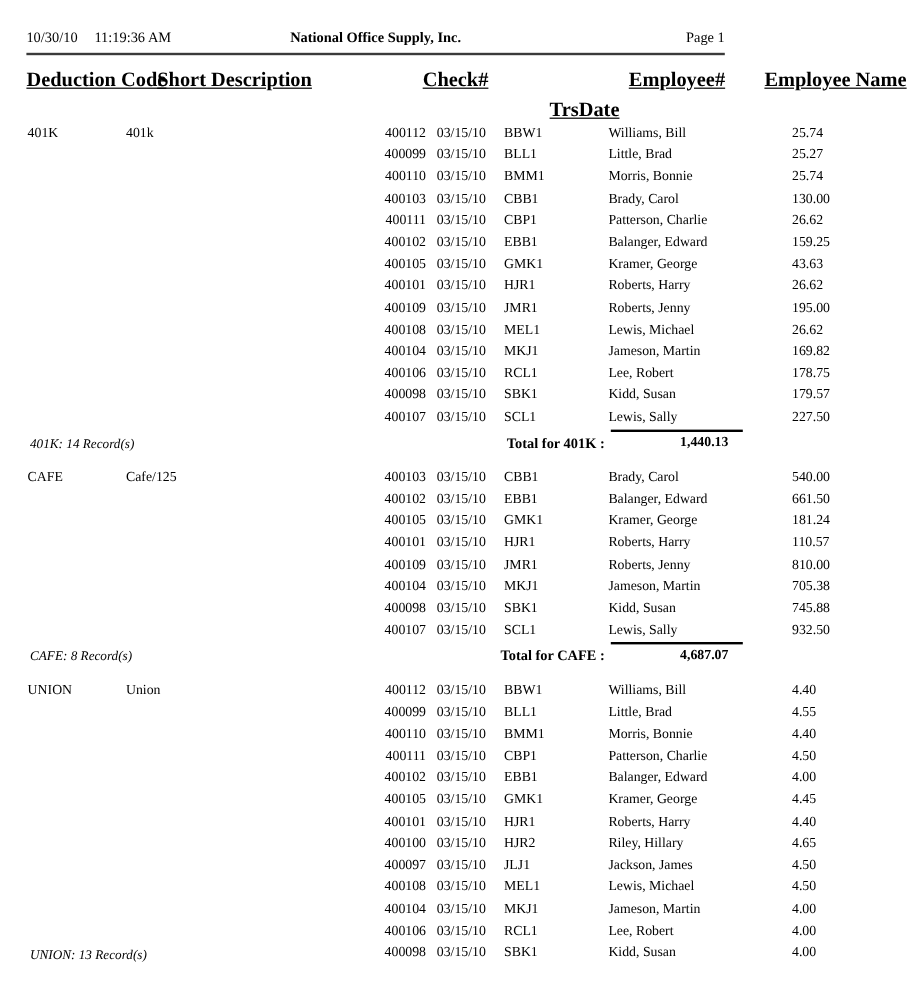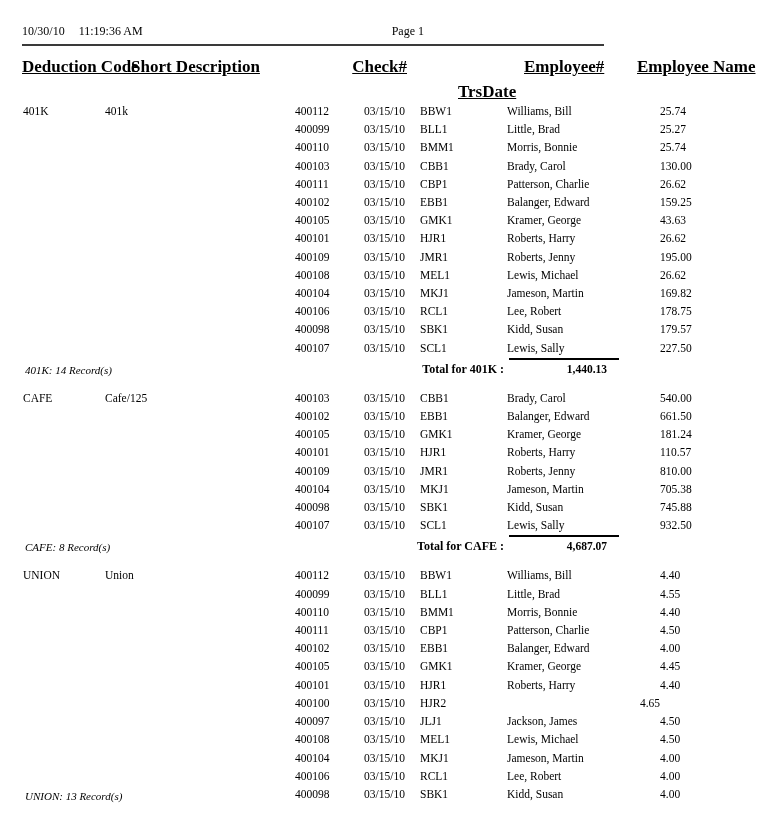--- a/index.html
+++ b/index.html
@@ -34,21 +34,21 @@
   .ch-amount { text-align:right; }
 
   
   .group { position:relative; margin-bottom:3px; }
   .group-code { position:absolute; left:1px; top:0; font-size:11.5px; line-height:18.2px; }
   .group-desc { position:absolute; left:83px; top:0; font-size:11.5px; line-height:18.2px; }
   .t-row {
     display:grid; grid-template-columns:60px 58px 87px 160px 1fr;
     padding-left:273px; font-size:11.5px; line-height:18.2px;
   }
-  .c-check { }
+  .c-check { text-align:right; }
   .c-date, .c-emp, .c-name { padding-left:7px; }
   .c-date { padding-left:9px; }
   .c-amount { text-align:right; }
 
   
   .total-row { display:flex; justify-content:flex-end; align-items:flex-end; margin-top:1px; }
   .total-label { font-weight:bold; font-size:12px; line-height:16px; padding-right:5px; padding-top:1px; white-space:nowrap; }
   .total-box {
     width:110px; margin-right:-15px; border-top:2px solid #000000;
     font-weight:bold; font-size:11.5px; line-height:15px;
@@ -59,20 +59,21 @@
 </head>
 <body>
 
 <div class="page">
 
   <header>
     <div class="hdr-row1">
       <div class="hdr-date-time">
         <span>10/30/10</span><span class="hdr-time">11:19:36 AM</span>
       </div>
+      <div class="hdr-company">National Office Supply, Inc.</div>
       <div class="hdr-page">Page 1</div>
     </div>
     <hr class="hdr-rule">
   </header>
 
   <div class="col-headers">
     <span>Deduction Code</span>
     <span>Short Description</span>
     <span class="ch-check">Check#</span>
     <span class="ch-date">TrsDate</span>
@@ -337,20 +338,21 @@
     <span class="c-date">03/15/10</span>
     <span class="c-emp">HJR1</span>
     <span class="c-name">Roberts, Harry</span>
     <span class="c-amount">4.40</span>
   </div>
 
   <div class="t-row">
     <span class="c-check">400100</span>
     <span class="c-date">03/15/10</span>
     <span class="c-emp">HJR2</span>
+    <span class="c-name">Riley, Hillary</span>
     <span class="c-amount">4.65</span>
   </div>
 
   <div class="t-row">
     <span class="c-check">400097</span>
     <span class="c-date">03/15/10</span>
     <span class="c-emp">JLJ1</span>
     <span class="c-name">Jackson, James</span>
     <span class="c-amount">4.50</span>
   </div>

